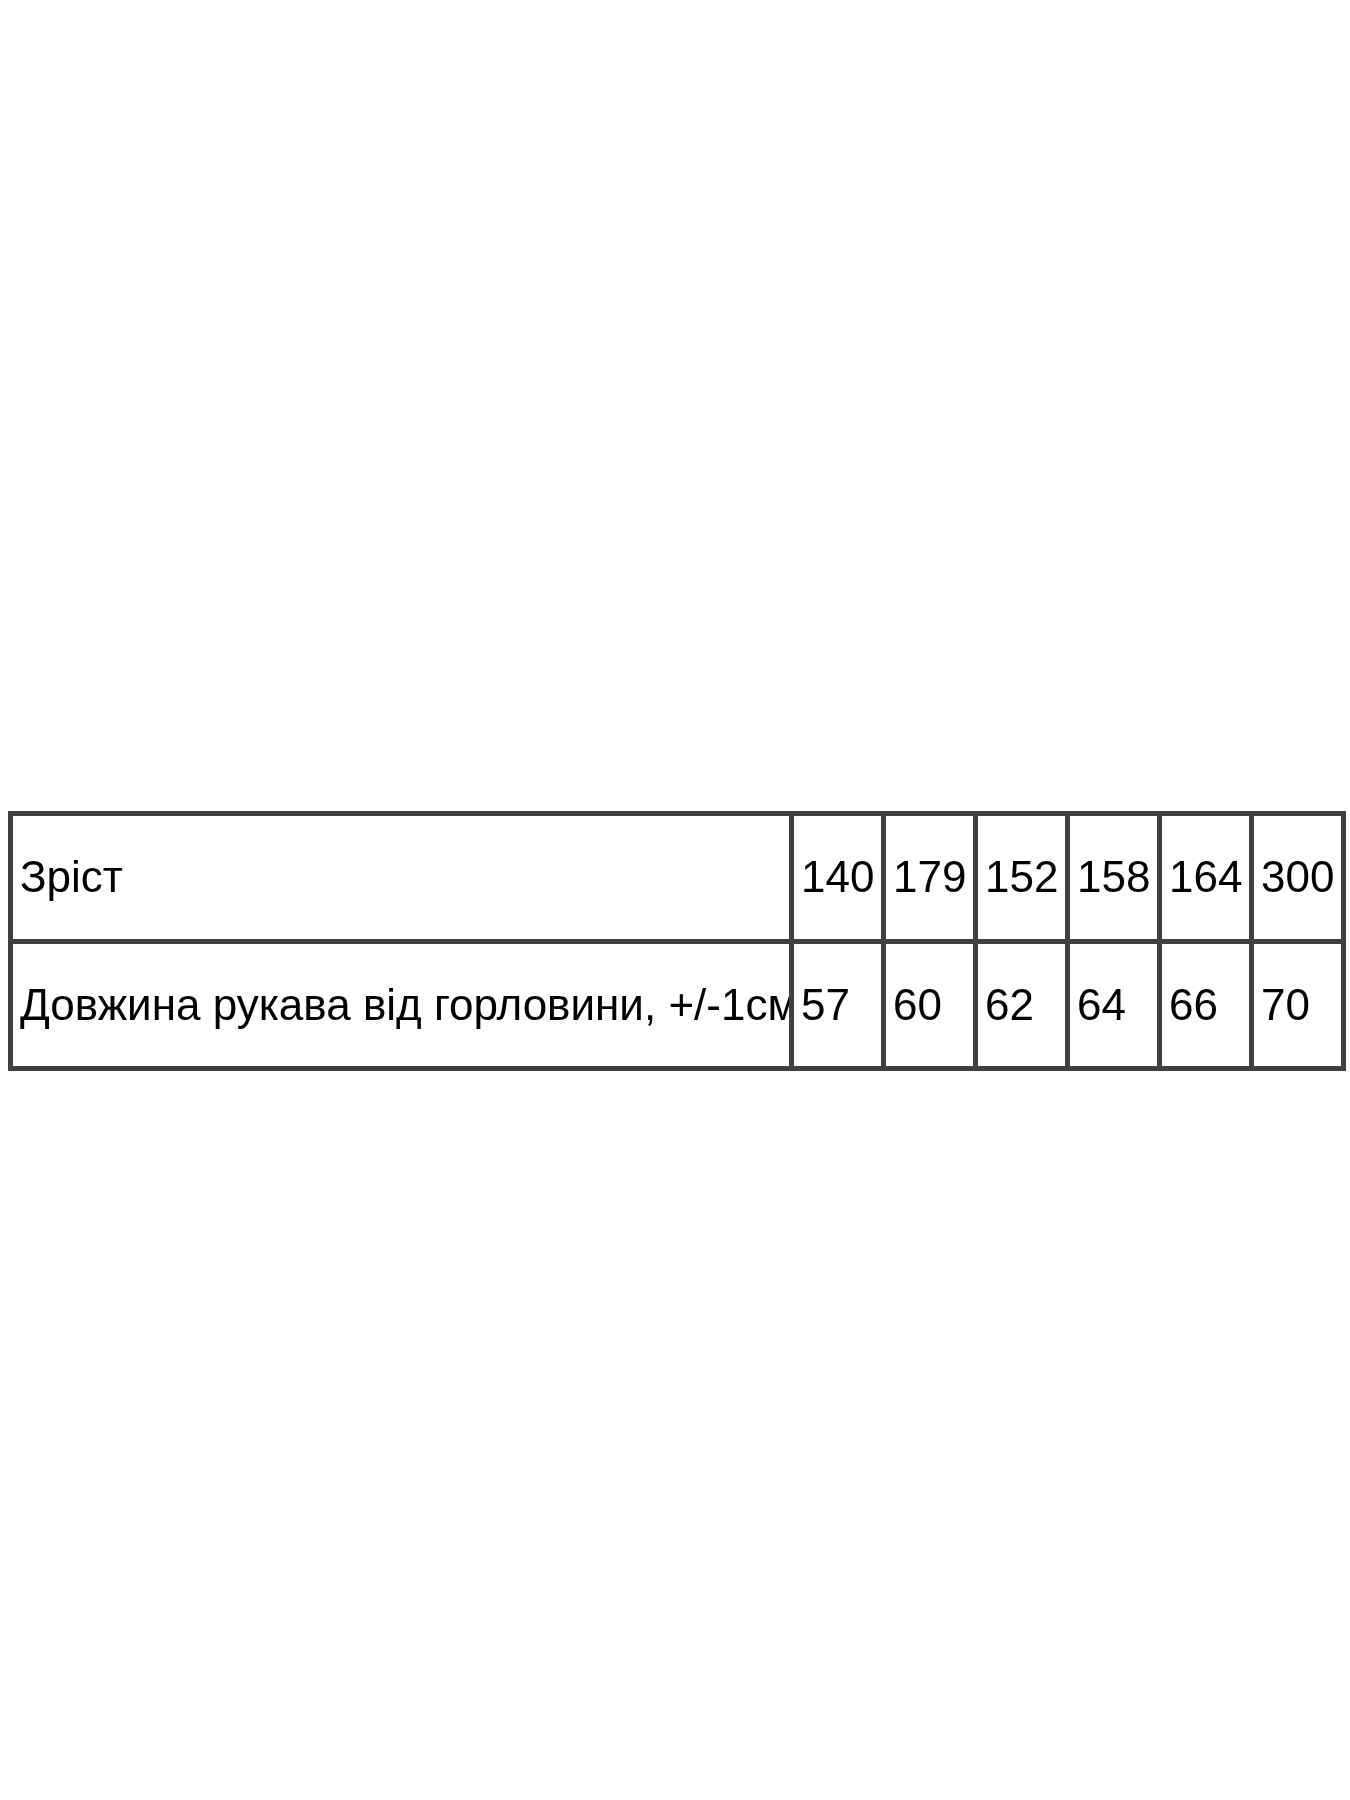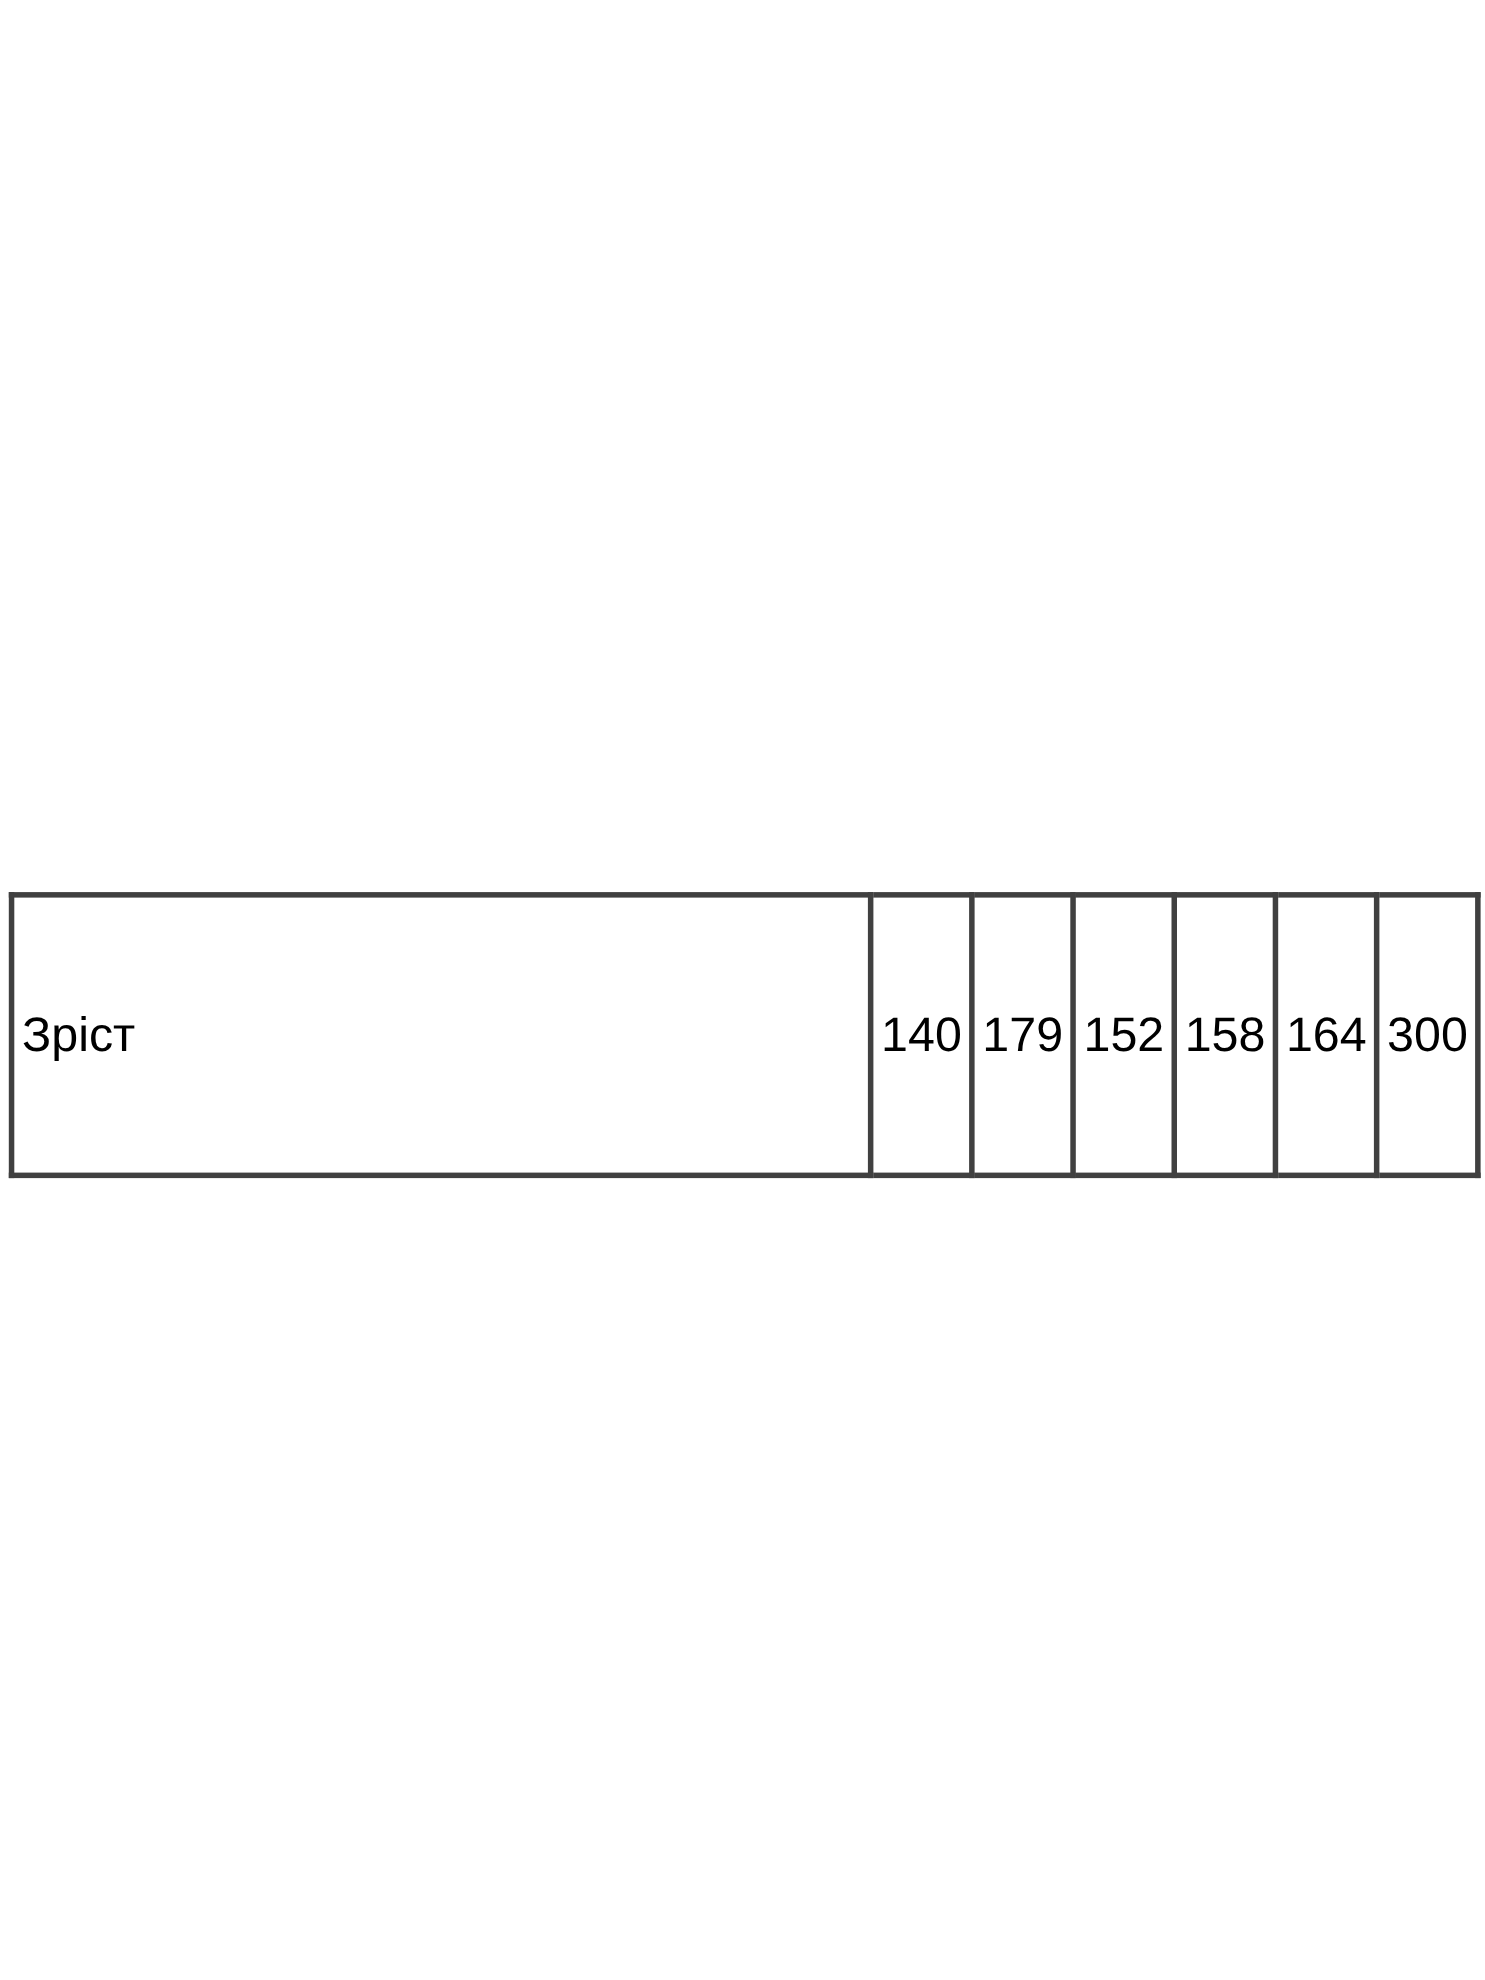--- a/index.html
+++ b/index.html
@@ -60,15 +60,24 @@
     <tbody>
       <tr>
         <td>Зріст</td>
         <td>140</td>
         <td>179</td>
         <td>152</td>
         <td>158</td>
         <td>164</td>
         <td>300</td>
       </tr>
+      <tr>
+        <td>Довжина рукава від горловини, +/-1см</td>
+        <td>57</td>
+        <td>60</td>
+        <td>62</td>
+        <td>64</td>
+        <td>66</td>
+        <td>70</td>
+      </tr>
     </tbody>
   </table>
 </div>
 
 </body></html>

